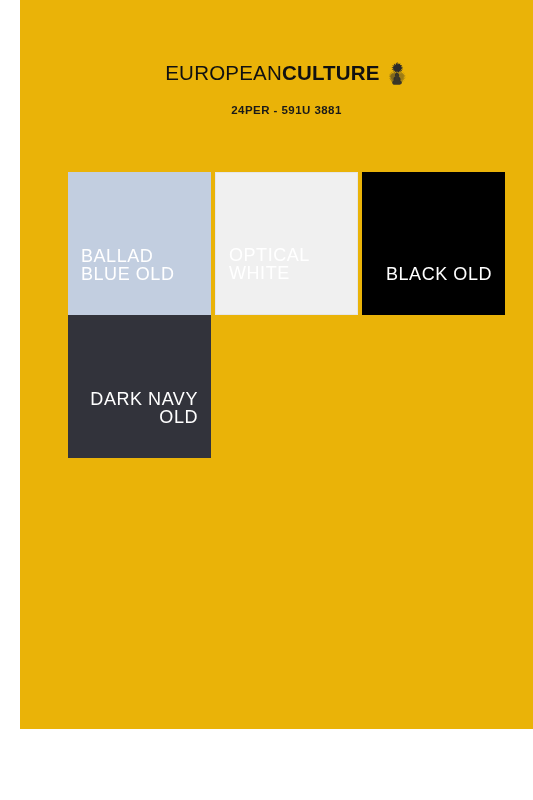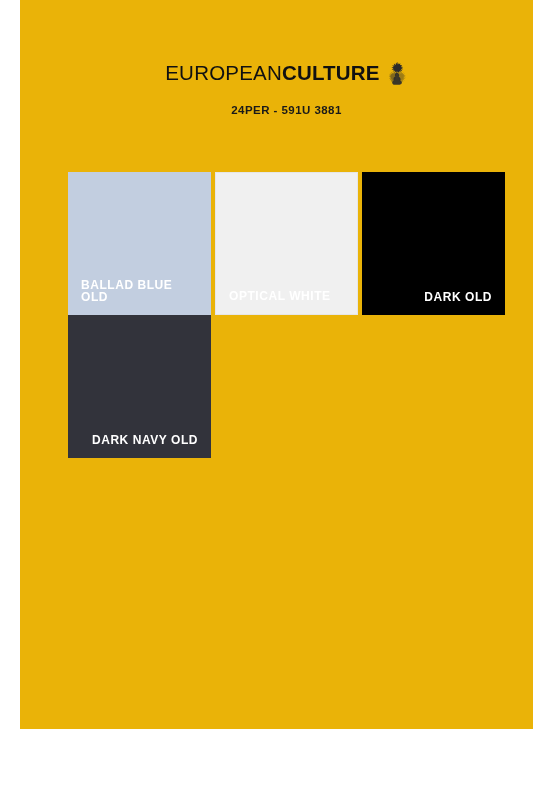--- a/index.html
+++ b/index.html
@@ -104,23 +104,23 @@
     width: 143px;
     height: 143px;
     box-sizing: border-box;
     display: flex;
     align-items: flex-end;
   }
   .swatch-label {
     display: block;
     width: 100%;
     box-sizing: border-box;
-    padding: 0 13px 12px 13px;
-    font-size: 12px;
-    font-weight: 700;
+    padding: 0 13px 32px 13px;
+    font-size: 18px;
+    font-weight: 400;
     letter-spacing: 0.55px;
     line-height: 1;
     color: #ffffff;
     text-align: left;
   }
   .swatch-label.align-right {
     text-align: right;
   }
   .swatch.has-hairline {
     border: 1px solid #e6e6e6;
@@ -155,21 +155,21 @@
 
       <div class="swatch" style="background-color: rgb(194, 206, 224);">
         <span class="swatch-label" style="color: rgb(255, 255, 255);">BALLAD BLUE OLD</span>
       </div>
 
       <div class="swatch has-hairline" style="background-color: rgb(240, 240, 240);">
         <span class="swatch-label" style="color: rgb(255, 255, 255);">OPTICAL WHITE</span>
       </div>
 
       <div class="swatch" style="background-color: rgb(0, 0, 0);">
-        <span class="swatch-label align-right" style="color: rgb(255, 255, 255);">DARK OLD</span>
+        <span class="swatch-label align-right" style="color: rgb(255, 255, 255);">BLACK OLD</span>
       </div>
 
     </div>
 
     <div class="swatch-row swatch-row-bottom">
 
       <div class="swatch" style="background-color: rgb(50, 51, 59);">
         <span class="swatch-label align-right" style="color: rgb(255, 255, 255);">DARK NAVY OLD</span>
       </div>
 

